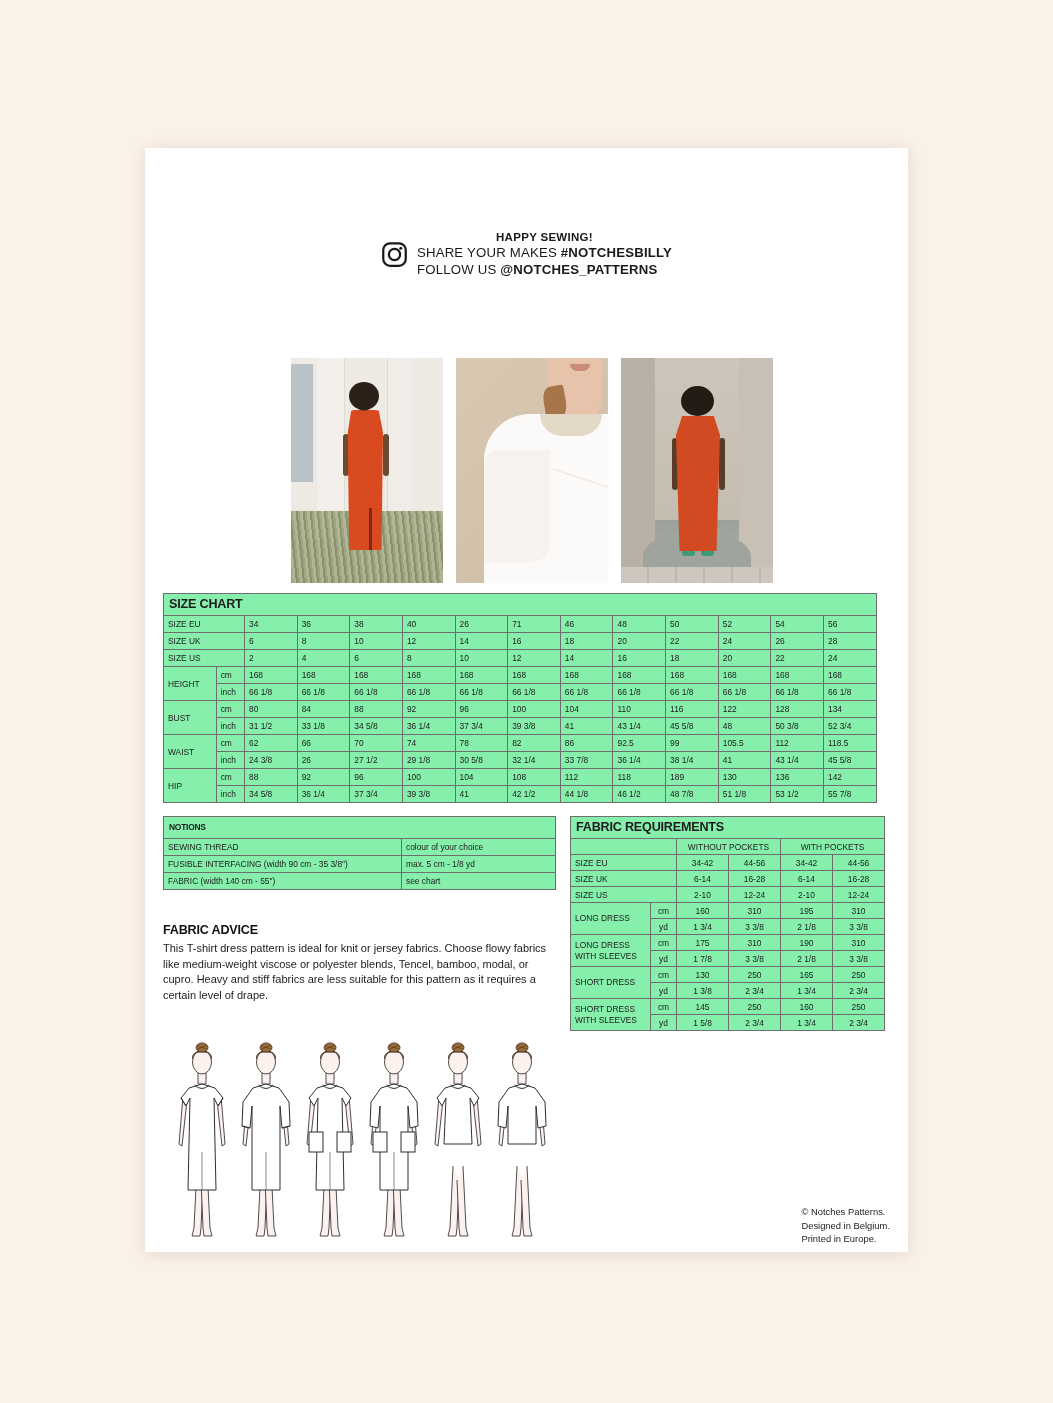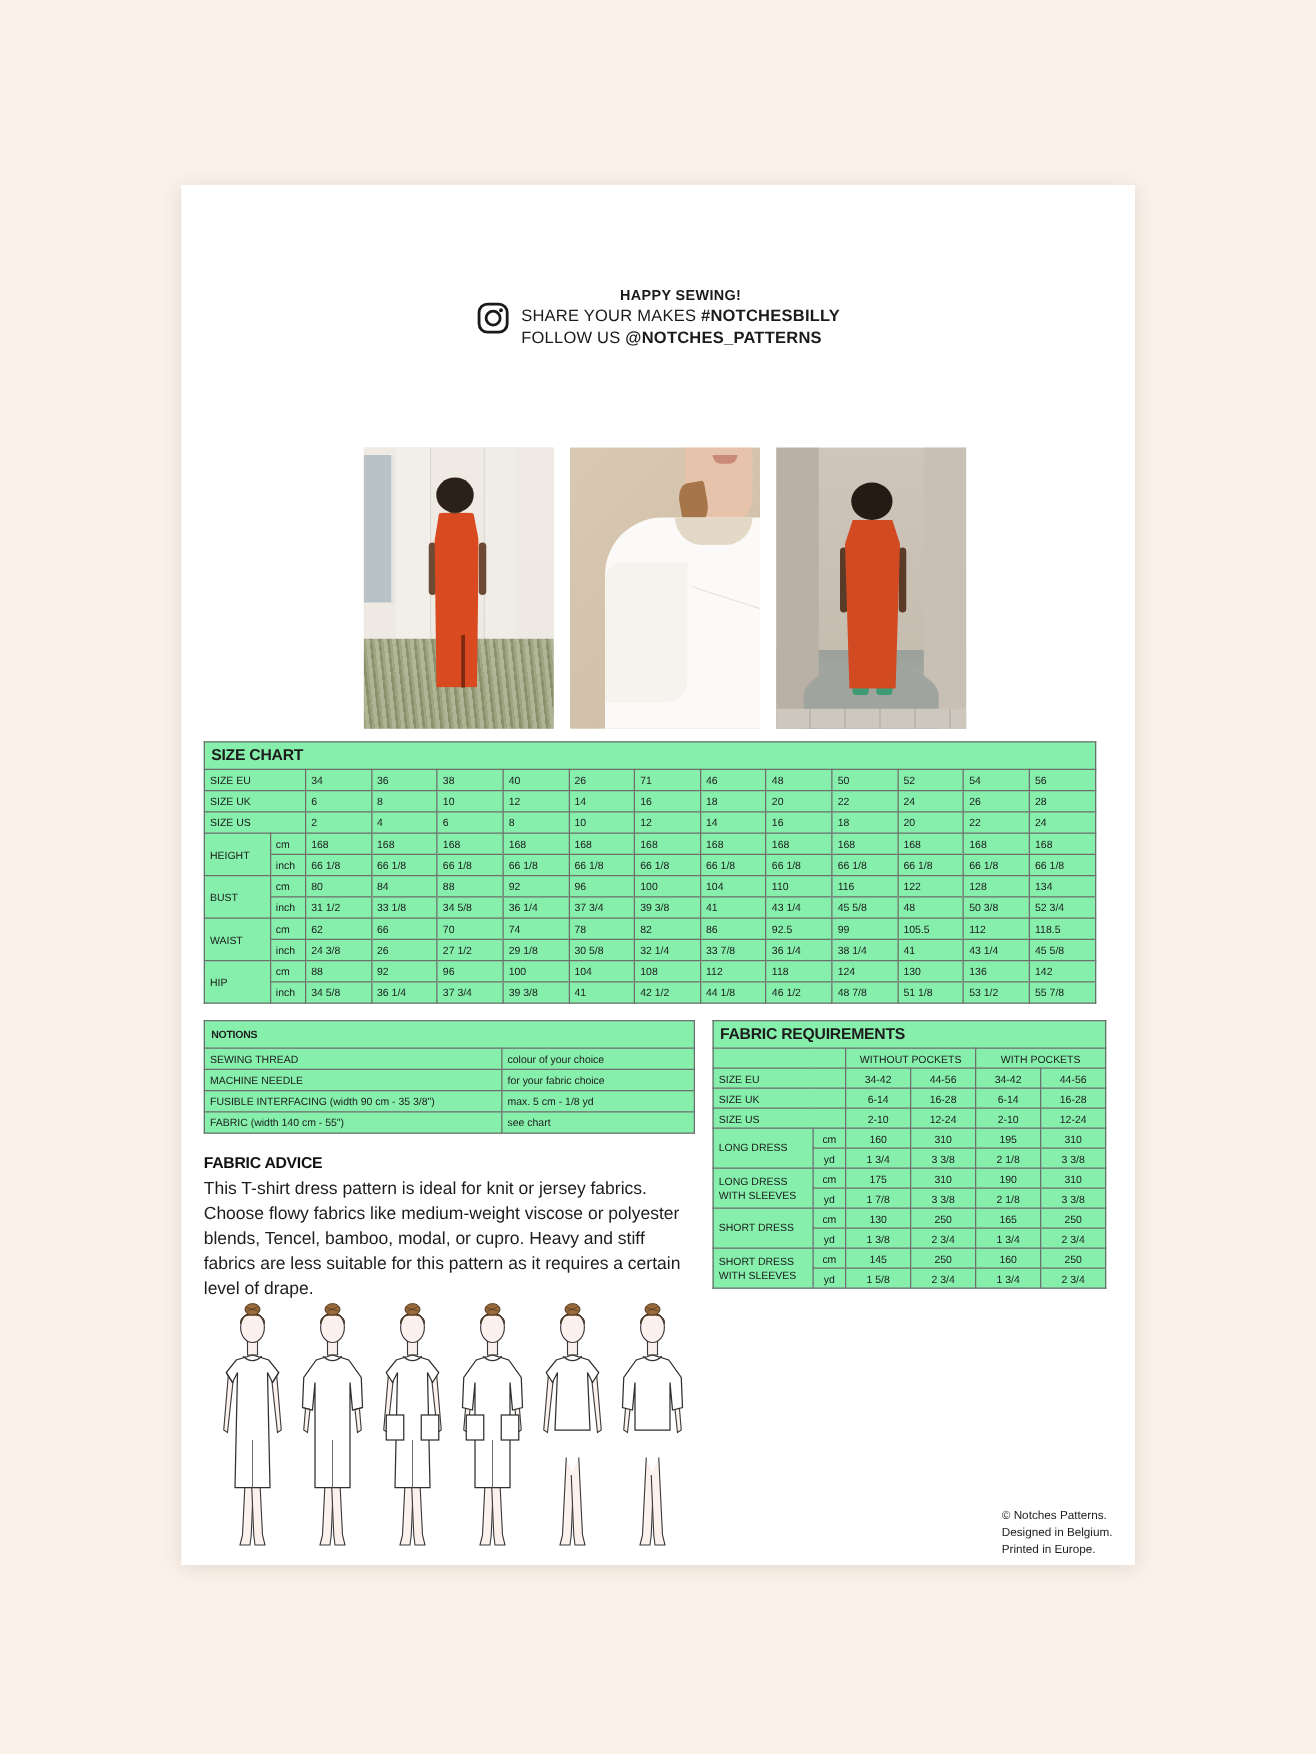--- a/index.html
+++ b/index.html
@@ -107,21 +107,21 @@
 
   
   #notions-wrap { position: absolute; left: 18px; top: 668px; }
   #notions { width: 392px; }
   #notions td { height: 17px; font-size: 8.4px; }
   #notions td.ttlrow { height: 22px; }
 
   
   #advice { position: absolute; left: 18px; top: 775px; width: 385px; }
   #advice h2 { font-size: 12.6px; font-weight: bold; letter-spacing: -.2px; color:#111; margin-bottom: 4px;}
-  #advice p { font-size: 14px; line-height: 1.42; color:#1c1c1c; }
+  #advice p { font-size: 11px; line-height: 1.42; color:#1c1c1c; }
 
   
   #fabreq-wrap { position: absolute; left: 425px; top: 668px; }
   #fabreq { width: 314px; }
   #fabreq td { height: 16px; text-align: center; }
   #fabreq td.left { text-align: left; }
   #fabreq td.ttlrow { height: 22px; text-align: left; }
 
   
   #figures { position: absolute; left: 22px; top: 892px; width: 400px; height: 205px; }
@@ -354,21 +354,21 @@
             <td class="grp" rowspan="2">HIP</td>
             <td class="unit dashed-b">cm</td>
             <td class="dashed-b">88</td>
             <td class="dashed-b">92</td>
             <td class="dashed-b">96</td>
             <td class="dashed-b">100</td>
             <td class="dashed-b">104</td>
             <td class="dashed-b">108</td>
             <td class="dashed-b">112</td>
             <td class="dashed-b">118</td>
-            <td class="dashed-b">124</td>
+            <td class="dashed-b">189</td>
             <td class="dashed-b">130</td>
             <td class="dashed-b">136</td>
             <td class="dashed-b">142</td>
           </tr>
           <tr>
             <td class="unit">inch</td>
             <td>34 5/8</td>
             <td>36 1/4</td>
             <td>37 3/4</td>
             <td>39 3/8</td>
@@ -393,24 +393,20 @@
         </colgroup>
       <tbody id="notions-body">
           <tr>
             <td class="ttl ttlrow" colspan="2">NOTIONS</td>
           </tr>
           <tr>
             <td>SEWING THREAD</td>
             <td>colour of your choice</td>
           </tr>
           <tr>
-            <td>MACHINE NEEDLE</td>
-            <td>for your fabric choice</td>
-          </tr>
-          <tr>
             <td>FUSIBLE INTERFACING (width 90 cm - 35 3/8")</td>
             <td>max. 5 cm - 1/8 yd</td>
           </tr>
           <tr>
             <td>FABRIC (width 140 cm - 55")</td>
             <td>see chart</td>
           </tr>
         </tbody>
     </table>
   </div>

